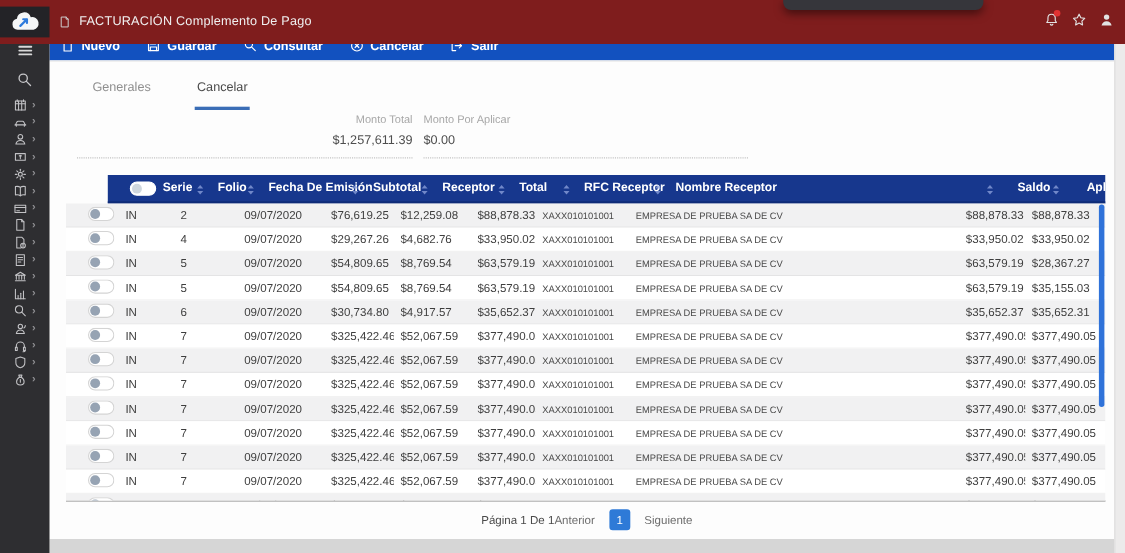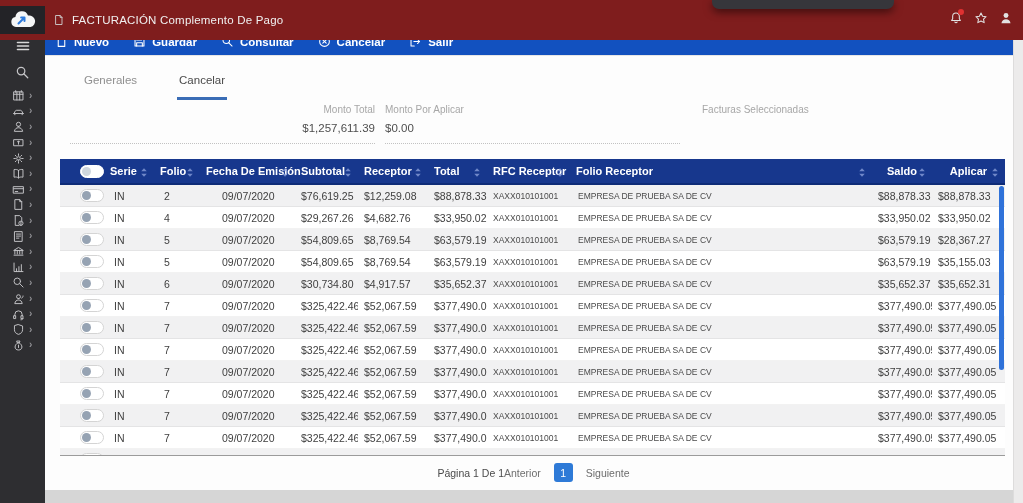--- a/index.html
+++ b/index.html
@@ -42,21 +42,21 @@
   
   .summary-field { position:absolute; top:48px; }
   .summary-field .flabel { display:block; font-size:10px; color:#a7a7a7; margin-bottom:7px; }
   .summary-field .fvalue { display:block; font-size:11.5px; color:#4e4e4e; padding-bottom:9px; border-bottom:1px dotted #c2c2c2; }
   .sf0 { left:25px; width:305px;text-align:right; }
   .sf1 { left:340px; width:295px; }
   .sf2 { left:657px; width:302px; }
 
   
   .tablewrap { position:absolute; left:15px; top:103px; width:945px; height:297px; overflow:hidden; border-bottom:1px solid #9b9b9b; --cols:44px 50px 46px 95px 63px 70px 59px 83px 302px 60px 73px; }
-  .thead { display:grid; grid-template-columns:var(--cols); height:26px; background:var(--header-navy,#17378d); align-items:center; border-bottom:2px solid #0e2b77; }
+  .thead { display:grid; grid-template-columns:var(--cols); height:26px; background:var(--header-navy,#17378d); align-items:center; border-bottom:2px solid #0e2b77;margin-left:38px; }
   .th { position:relative; display:flex; align-items:center; height:100%; padding-left:6px; font-size:11px; font-weight:bold; color:#fff; white-space:nowrap; cursor:pointer; }
   .th.center { justify-content:center; padding-left:0; }
   .th .sort { position:absolute; right:6px; top:8px; opacity:.75; }
   .row { display:grid; grid-template-columns:var(--cols); height:22px; align-items:center; background:#fff; box-shadow:inset 0 -1px 0 rgba(0,0,0,.05); }
   .row.alt { background:#f1f1f2; }
   .td { font-size:10.5px; color:#3e3e3e; padding-left:6px; white-space:nowrap; overflow:hidden; }
   .td:nth-child(2), .td:nth-child(3) { padding-left:10px; }
   .td:nth-child(4) { padding-left:22px; }
   .td:nth-child(8), .td:nth-child(9) { font-size:8.5px; color:#4a4a4a; }
   .td:nth-child(9) { padding-left:8px; }
@@ -380,21 +380,20 @@
       <div id="summary-slot">
           <div class="summary-field sf0">
             <span class="flabel">Monto Total</span>
             <span class="fvalue">$1,257,611.39</span>
           </div>
           <div class="summary-field sf1">
             <span class="flabel">Monto Por Aplicar</span>
             <span class="fvalue">$0.00</span>
           </div>
           <div class="summary-field sf2">
-            <span class="flabel">Facturas Seleccionadas</span>
           </div>
         </div>
 
       <div class="tablewrap">
         <div class="thead" id="thead">
             <div class="th">
               <span class="tgl hdr">
                 <span class="knob"></span>
               </span>
             </div>
@@ -441,21 +440,21 @@
               </svg>
             </div>
             <div class="th">
               <span class="lbl">RFC Receptor</span>
               <svg class="sort" width="8" height="11" viewBox="0 0 10 14" fill="#8fa3dd">
                 <path d="M1.5 5.5L5 1.5l3.5 4z"></path>
                 <path d="M1.5 8.5L5 12.5l3.5-4z"></path>
               </svg>
             </div>
             <div class="th">
-              <span class="lbl">Folio Receptor</span>
+              <span class="lbl">Nombre Receptor</span>
               <svg class="sort" width="8" height="11" viewBox="0 0 10 14" fill="#8fa3dd">
                 <path d="M1.5 5.5L5 1.5l3.5 4z"></path>
                 <path d="M1.5 8.5L5 12.5l3.5-4z"></path>
               </svg>
             </div>
             <div class="th center">
               <span class="lbl">Saldo</span>
               <svg class="sort" width="8" height="11" viewBox="0 0 10 14" fill="#8fa3dd">
                 <path d="M1.5 5.5L5 1.5l3.5 4z"></path>
                 <path d="M1.5 8.5L5 12.5l3.5-4z"></path>

